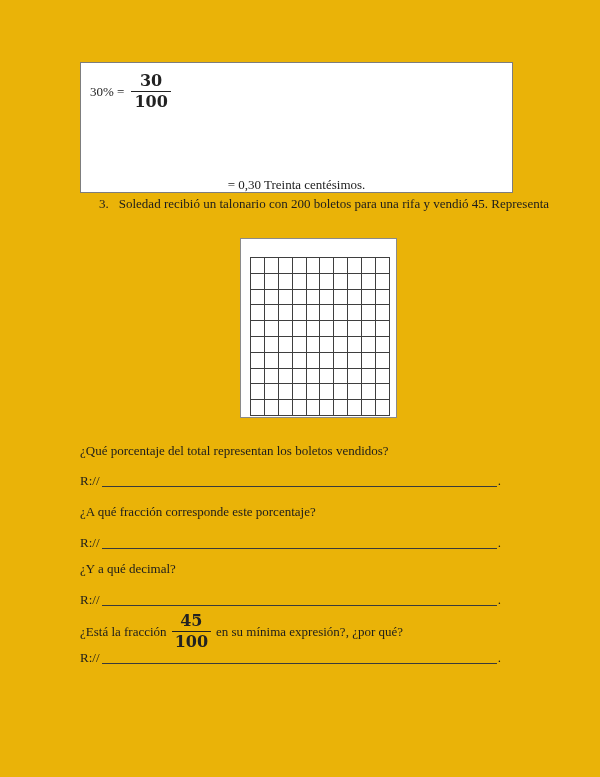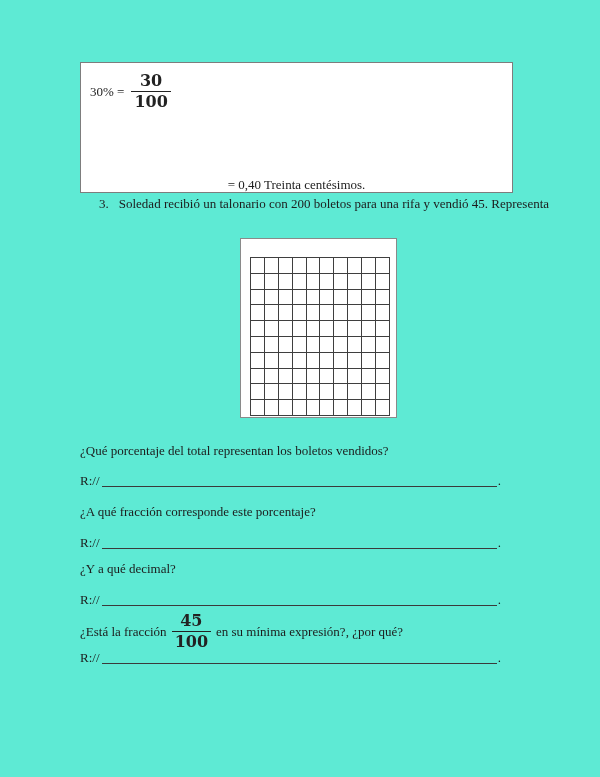--- a/index.html
+++ b/index.html
@@ -7,21 +7,21 @@
   body {
     font-family: "Liberation Serif", serif;
     color: #1c1c1c;
     -webkit-font-smoothing: antialiased;
   }
   .page {
     position: relative;
     width: 600px;
     height: 777px;
     margin: 0 auto;
-    background: #5eead4;
+    background: #eab308;
     overflow: hidden;
     font-size: 13px;
   }
 
   
   .info-box {
     position: absolute;
     left: 80px; top: 62px;
     width: 433px; height: 131px;
     border: 1px solid #7d7d7d;
@@ -133,21 +133,21 @@
 <div class="page">
 
   <div class="info-box">
     <div class="equation">
       <span>30% =</span>
       <span class="fraction">
         <span class="num">30</span>
         <span class="den">100</span>
       </span>
     </div>
-    <div class="result-line">= 0,40 Treinta centésimos.</div>
+    <div class="result-line">= 0,30 Treinta centésimos.</div>
   </div>
 
   <div class="exercise">
     <span class="ex-num">3.</span>
     <span class="ex-text">
       <div>Soledad recibió un talonario con 200 boletos para una rifa y vendió 45. Representa</div>
     </span>
   </div>
 
   <div class="grid-outer">

